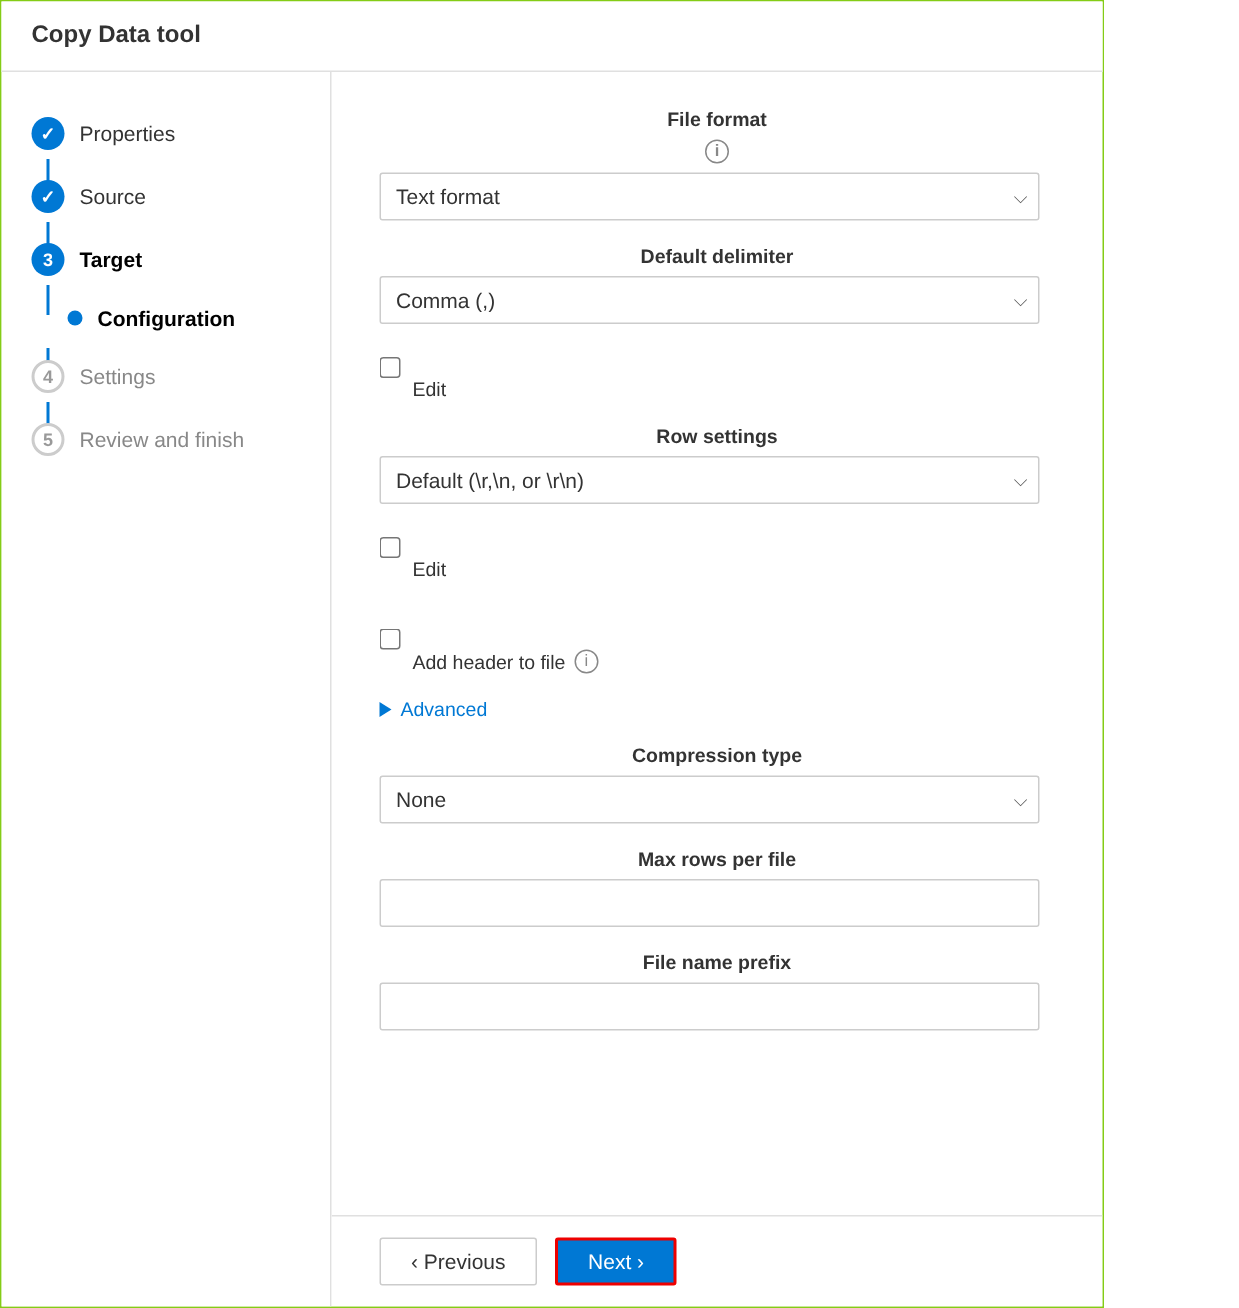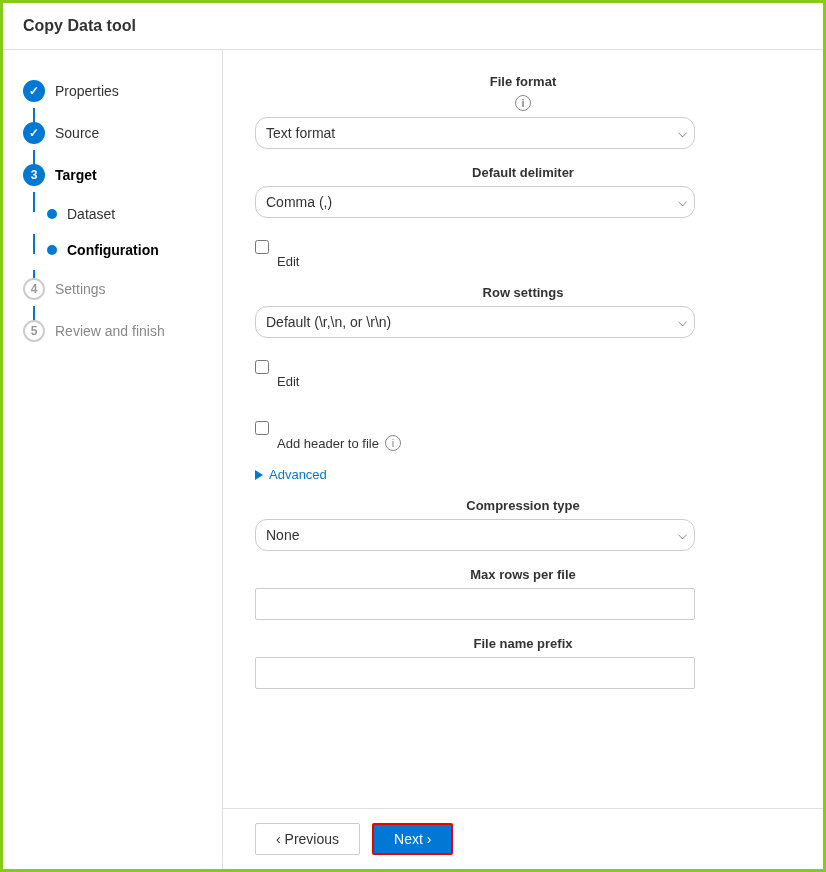--- a/index.html
+++ b/index.html
@@ -7,23 +7,23 @@
       font-family: 'Segoe UI', Arial, sans-serif;
       font-size: 14px;
       background: #fff;
       color: #333;
       width: 826px;
       height: 872px;
       overflow: hidden;
     }
 
     .app-container {
-      width: 826px;
+      width: 736px;
       height: 872px;
-      border: 3px solid #84cc16;
+      border: 1px solid #84cc16;
       display: flex;
       flex-direction: column;
     }
 
     .app-header {
       padding: 14px 20px;
       border-bottom: 1px solid #e0e0e0;
       background: #fff;
     }
 
@@ -165,21 +165,21 @@
 
     .select-wrapper {
       position: relative;
       width: 440px;
     }
 
     .select-box {
       width: 100%;
       height: 32px;
       border: 1px solid #ccc;
-      border-radius: 12px;
+      border-radius: 2px;
       padding: 0 36px 0 10px;
       font-size: 14px;
       color: #333;
       background: #fff;
       appearance: none;
       cursor: pointer;
     }
 
     .chevron-icon {
       position: absolute;
@@ -302,24 +302,20 @@
         <span class="nav-label">Source</span>
       </div>
 
       <div class="nav-item active-step">
         <div class="step-circle active">
           <span>3</span>
         </div>
         <span class="nav-label">Target</span>
       </div>
 
-      <div class="nav-item" style="padding-left: 44px;">
-        <div style="width:10px;height:10px;border-radius:50%;background:#0078d4;margin-right:10px;flex-shrink:0;"></div>
-        <span class="nav-label">Dataset</span>
-      </div>
 
       <div class="nav-item" style="padding-left: 44px;">
         <div style="width:10px;height:10px;border-radius:50%;background:#0078d4;margin-right:10px;flex-shrink:0;"></div>
         <span class="nav-label" style="font-weight:700;color:#000;">Configuration</span>
       </div>
 
       <div class="nav-item inactive-step">
         <div class="step-circle inactive">
           <span>4</span>
         </div>

